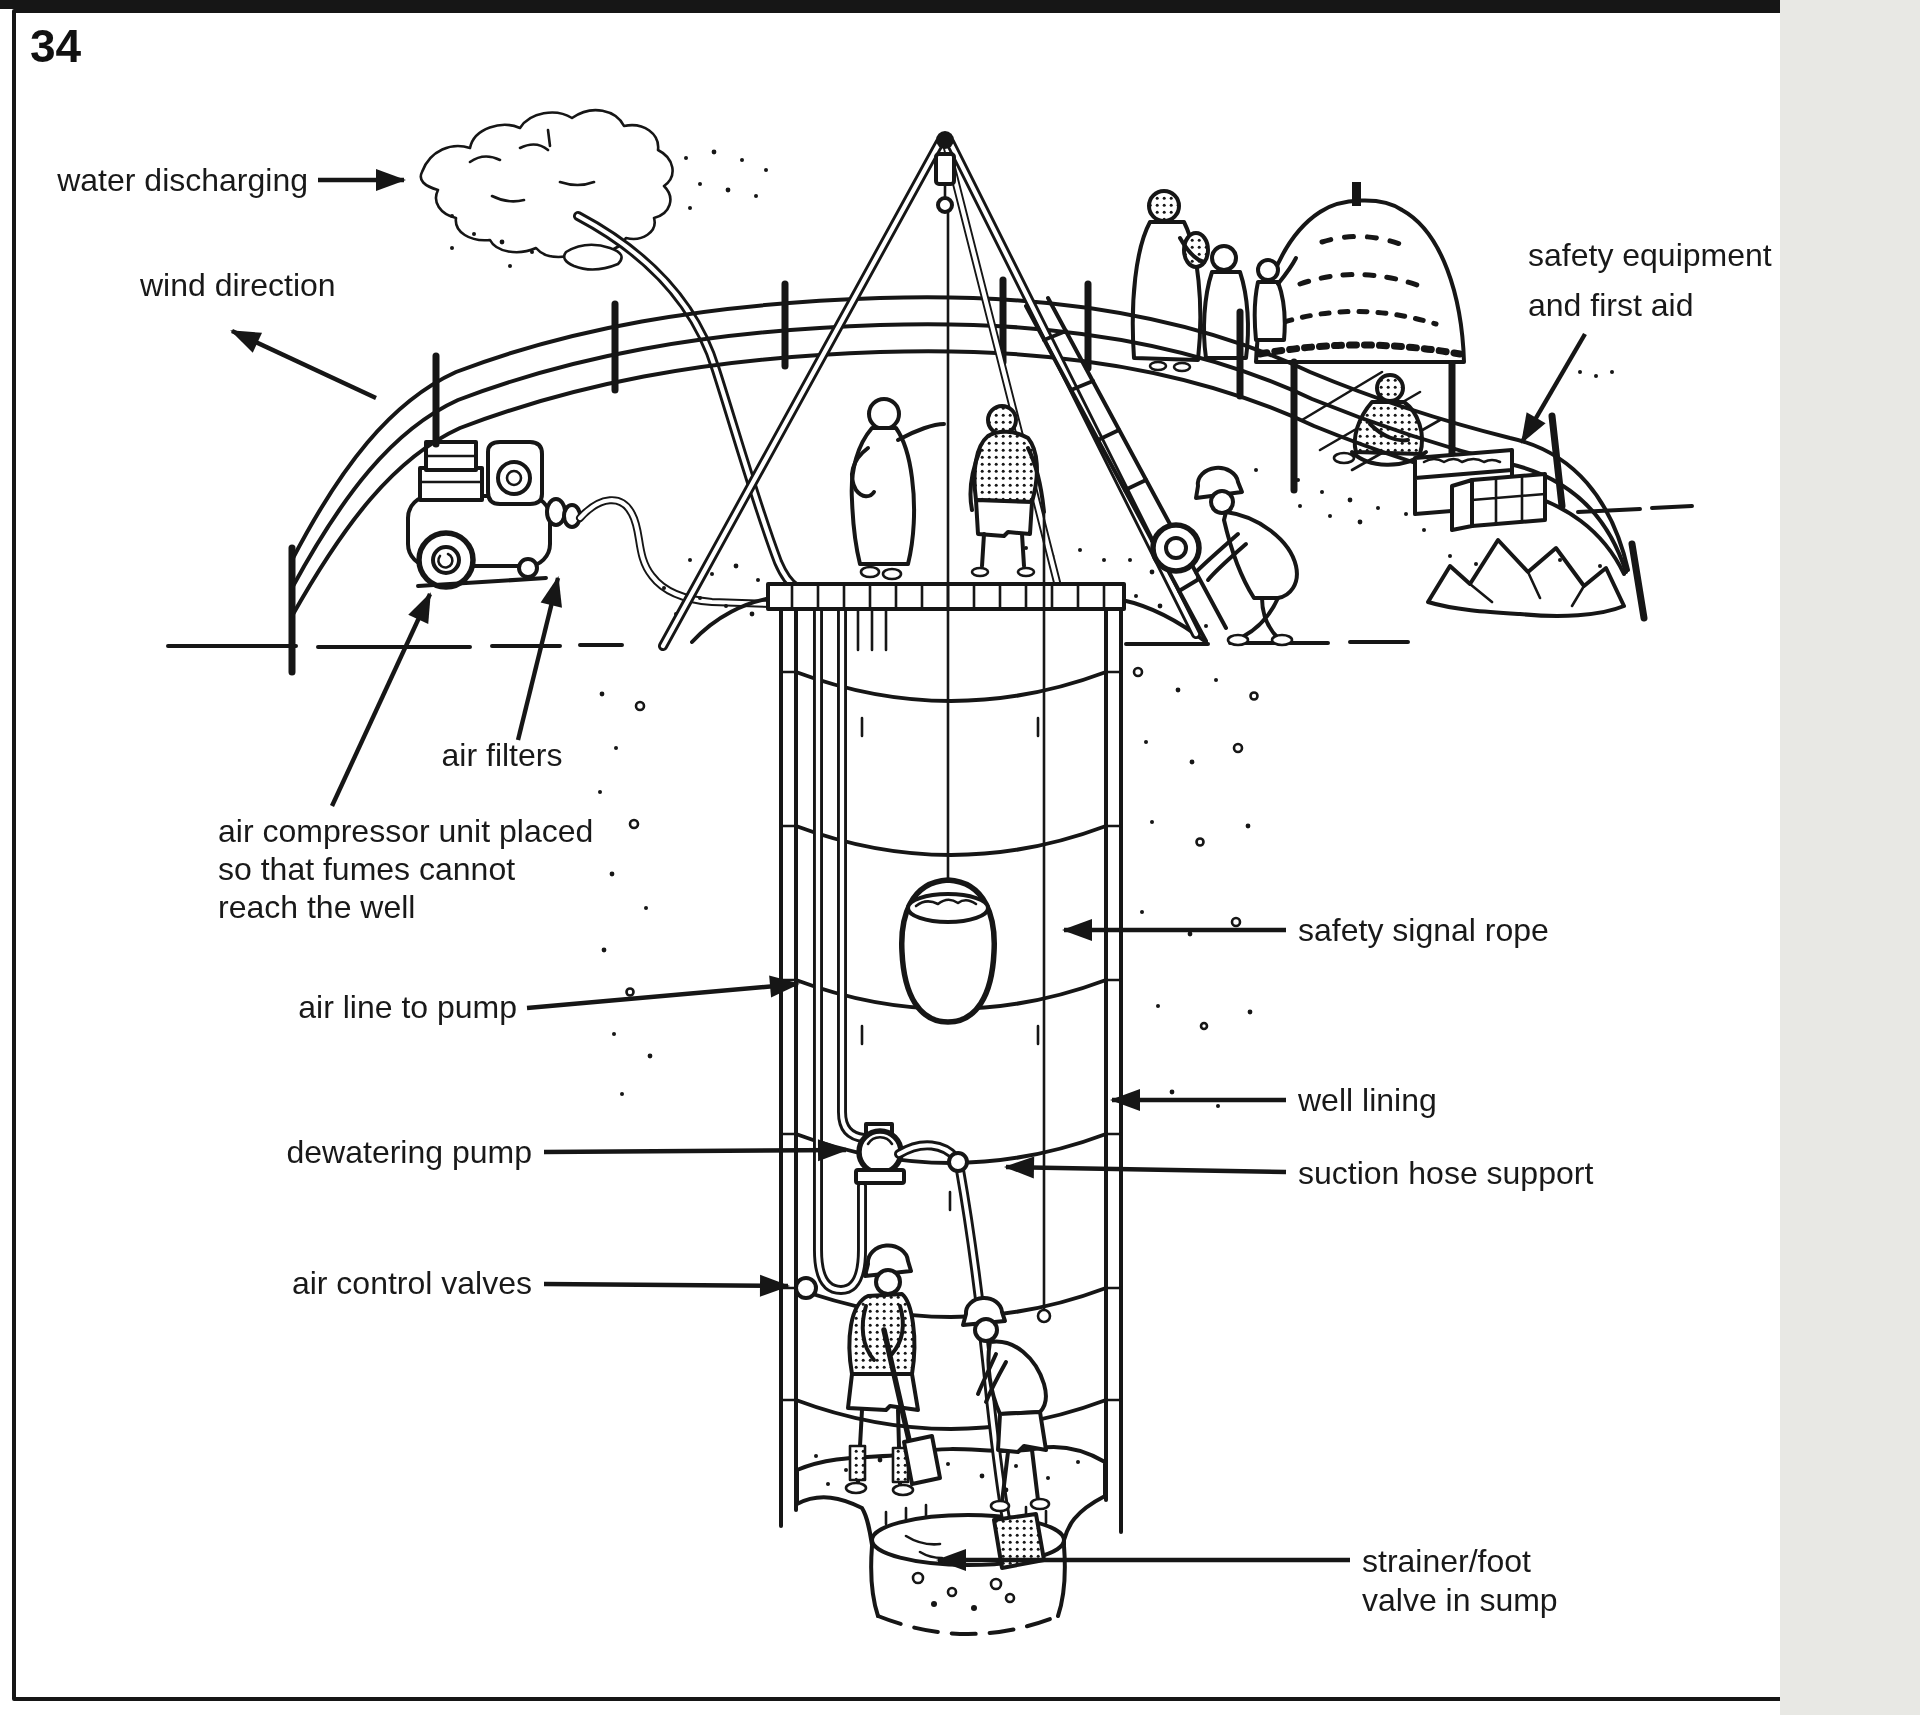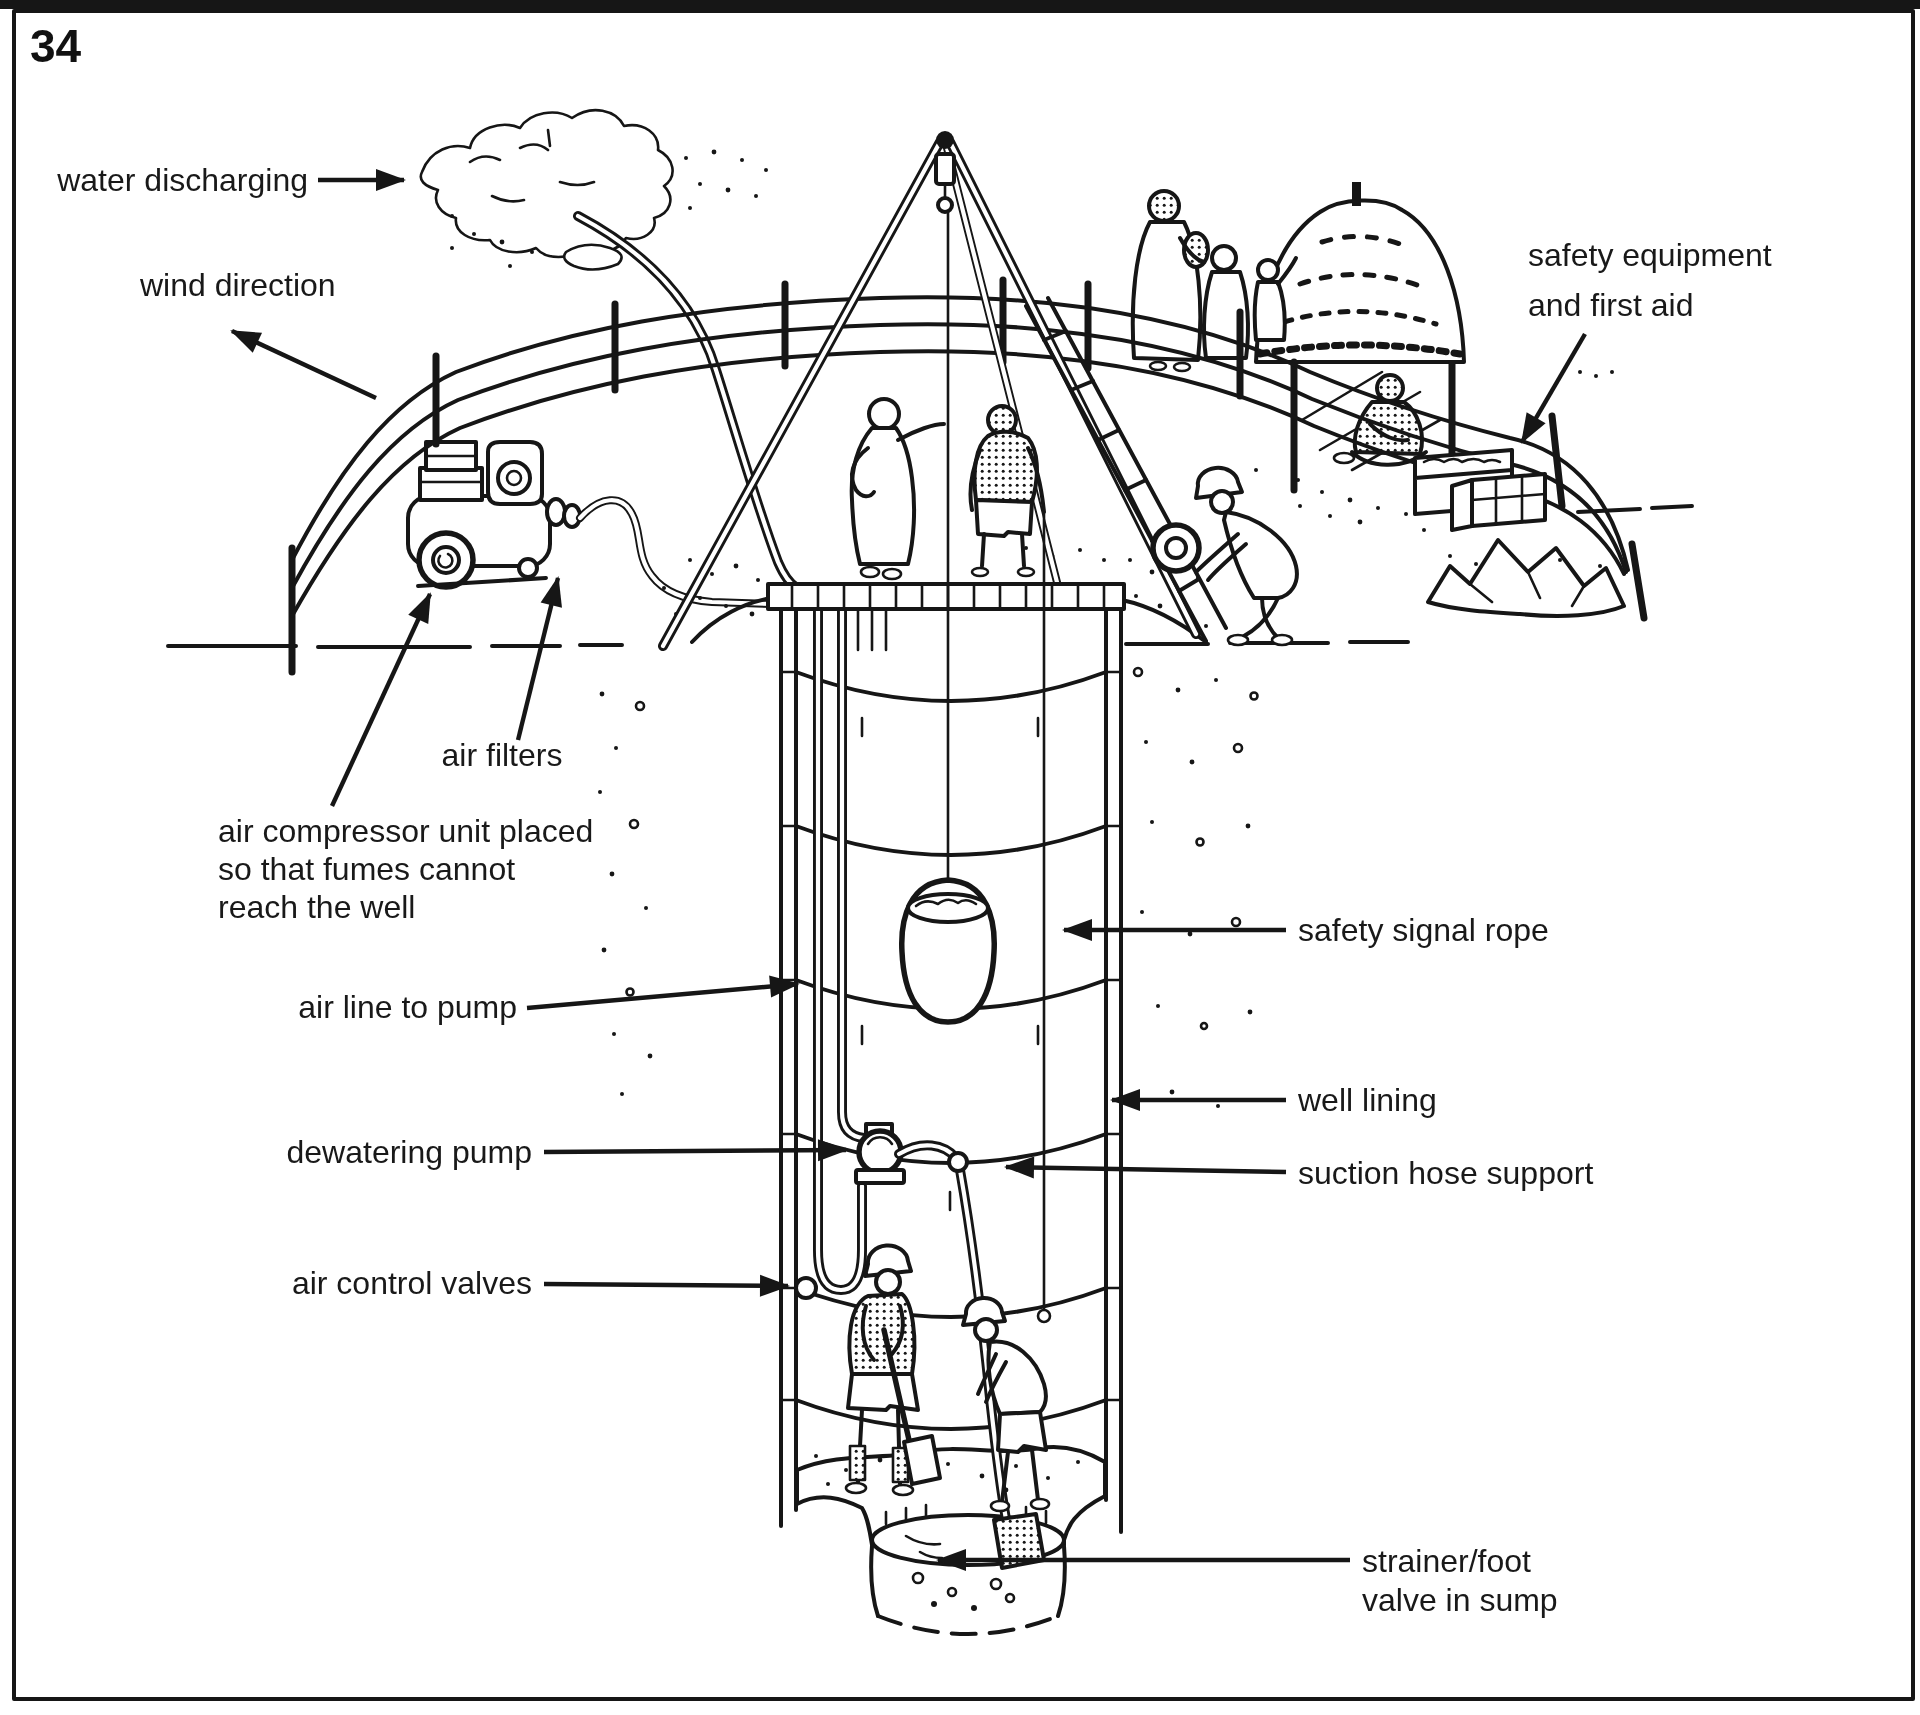--- a/index.html
+++ b/index.html
@@ -1,16 +1,16 @@
 <!DOCTYPE html>
 <html><head>
 <meta charset="utf-8">
 <style>
   html,body{margin:0;padding:0;background:#e8e8e4;}
-  .page{position:relative;width:1920px;height:1715px;background:#ffffff;overflow:hidden;}
+  .page{position:relative;width:1780px;height:1715px;background:#ffffff;overflow:hidden;}
   svg{display:block;}
   .s{stroke:#161616;stroke-linecap:round;stroke-linejoin:round;fill:none;}
   .w1{stroke-width:2.6;}
   .w2{stroke-width:4;}
   .w3{stroke-width:5.5;}
   .w4{stroke-width:7;}
   .fw{fill:#ffffff;}
   .fi{fill:#161616;stroke:none;}
   .fd{fill:url(#pdots);}
   .to{stroke:#161616;stroke-width:10;fill:none;stroke-linecap:round;stroke-linejoin:round;}

